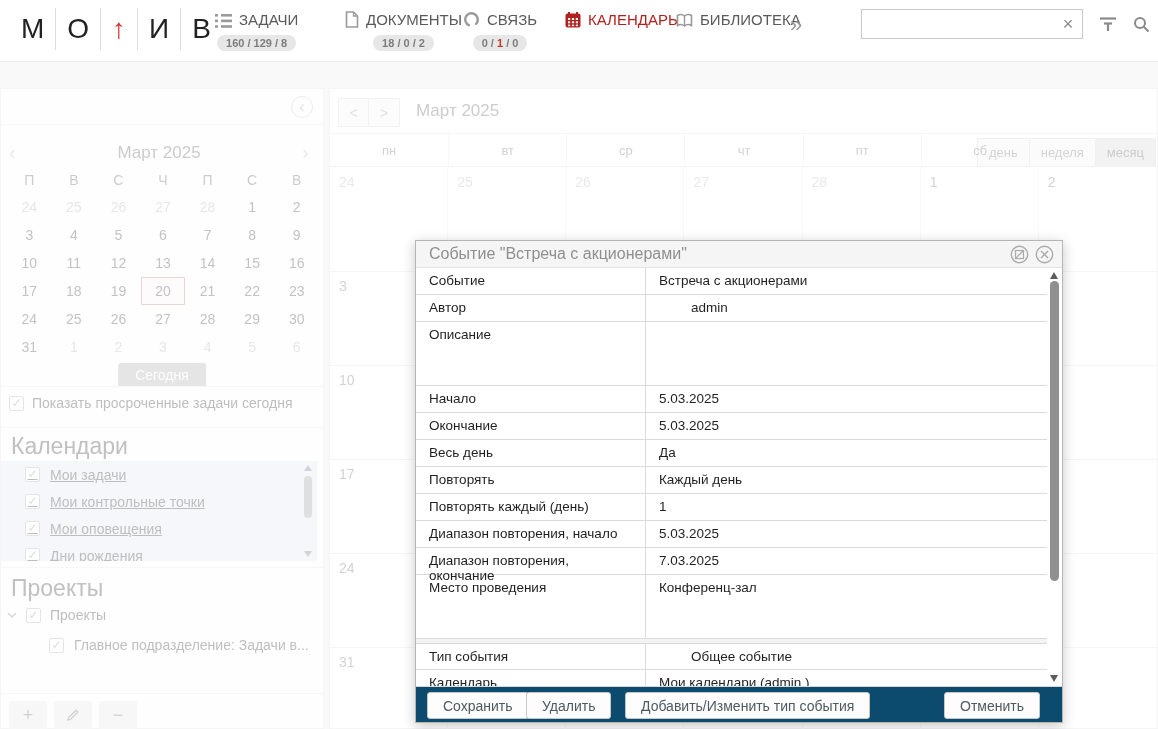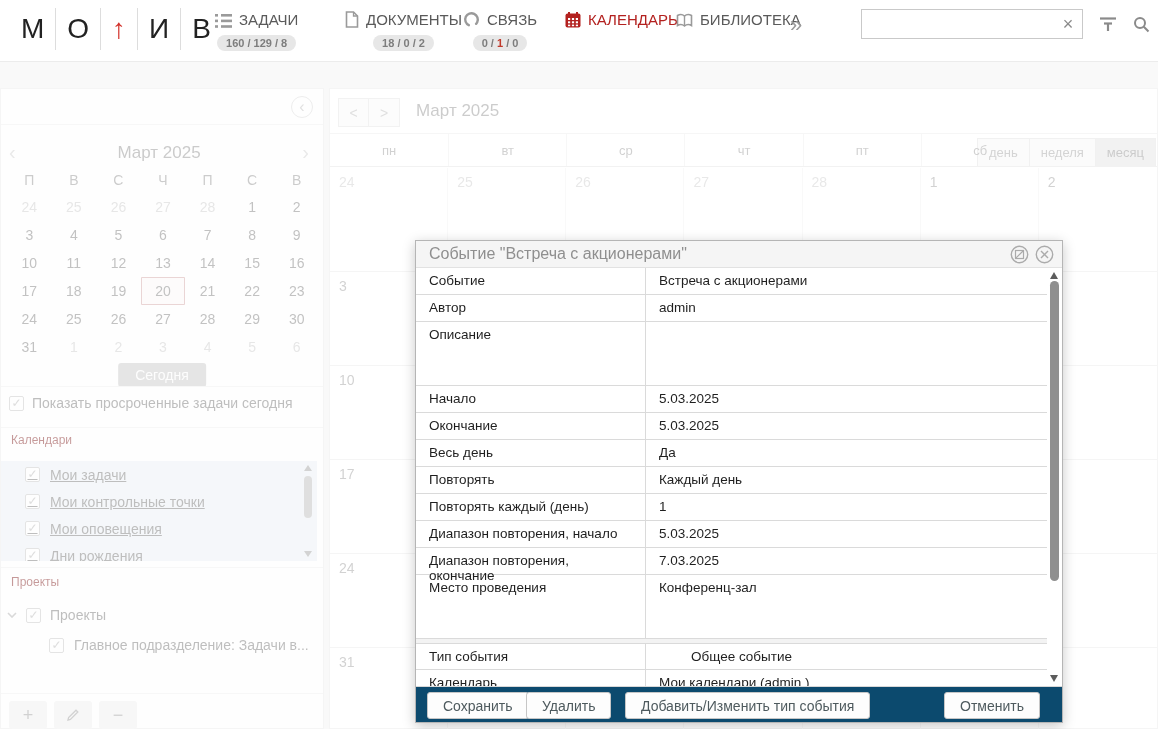--- a/index.html
+++ b/index.html
@@ -51,21 +51,21 @@
   .mini-dow .dow { text-align:center; font-size:14px; color:#8f8f8f; height:26px; line-height:26px; }
   .mini-days { top:104px; grid-auto-rows:28px; }
   .mini-day { display:flex; align-items:center; justify-content:center; font-size:14px; color:#787878; cursor:pointer; }
   .mini-day.other { color:#c9c9c9; }
   .mini-day.today { box-shadow:inset 0 0 0 1px #d0a3a3; background:#fbf7f7; border-radius:1px; }
   .today-btn { position:absolute; top:274px; left:50%; transform:translateX(-50%); background:#c6c6c6; color:#fafafa; font-size:14px; padding:4px 17px; border-radius:3px; border:0; cursor:pointer; font-family:inherit; }
   .side-sep { position:absolute; left:0; right:0; border-top:1px solid #eee; }
   .overdue-row { position:absolute; top:306px; left:8px; right:6px; display:flex; align-items:center; gap:8px; font-size:14px; color:#6f6f6f; cursor:pointer; }
   .checkbox { width:15px; height:15px; flex:none; border:1px solid #c3c3c3; border-radius:2px; background:#fcfcfc; color:#b5b5b5; font-size:12px; line-height:13px; text-align:center; cursor:pointer; }
   .checkbox::after { content:"\2713"; }
-  .side-section-h { position:absolute; left:10px; font-size:12px; color:#7f1d1d; }
+  .side-section-h { position:absolute; left:10px; font-size:23px; color:#737373; }
   .cal-list { position:absolute; top:372px; left:0; right:6px; height:100px; background:#e9eef3; overflow:hidden; }
   .cal-item { display:flex; align-items:center; gap:10px; height:27px; padding-left:24px; font-size:14px; color:#6f6f6f; cursor:pointer;text-decoration:underline; }
   .list-scroll { position:absolute; right:3px; top:2px; bottom:2px; width:12px; }
   .tri-up, .tri-down { position:absolute; left:2px; width:0; height:0; border-left:4px solid transparent; border-right:4px solid transparent; cursor:pointer; }
   .tri-up { top:2px; border-bottom:6px solid #9d9d9d; }
   .tri-down { bottom:2px; border-top:6px solid #9d9d9d; }
   .list-thumb { position:absolute; left:2px; top:13px; width:8px; height:42px; background:#b9b9b9; border-radius:4px; cursor:pointer; }
   .proj-root { position:absolute; top:518px; left:6px; display:flex; align-items:center; gap:9px; font-size:14px; color:#6f6f6f; cursor:pointer; }
   .proj-child { position:absolute; top:548px; left:48px; display:flex; align-items:center; gap:10px; font-size:14px; color:#6f6f6f; cursor:pointer; white-space:nowrap; }
   .chev { display:inline-flex; }
@@ -544,21 +544,21 @@
     </span>
   </div>
 
   <div class="dlg-body">
     <div class="drows">
 
     <div class="drow" style="height: 27px;">
           <div class="dlabel">Событие</div>
           <div class="dvalue">Встреча с акционерами</div>
         </div>
-        <div class="drow" style="height: 27px;">
+        <div class="drow" style="height: 27px; gap: 32px;">
           <div class="dlabel">Автор</div>
           <div class="dvalue">admin</div>
         </div>
         <div class="drow" style="height: 64px;">
           <div class="dlabel">Описание</div>
           <div class="dvalue"></div>
         </div>
         <div class="drow" style="height: 27px;">
           <div class="dlabel">Начало</div>
           <div class="dvalue">5.03.2025</div>

